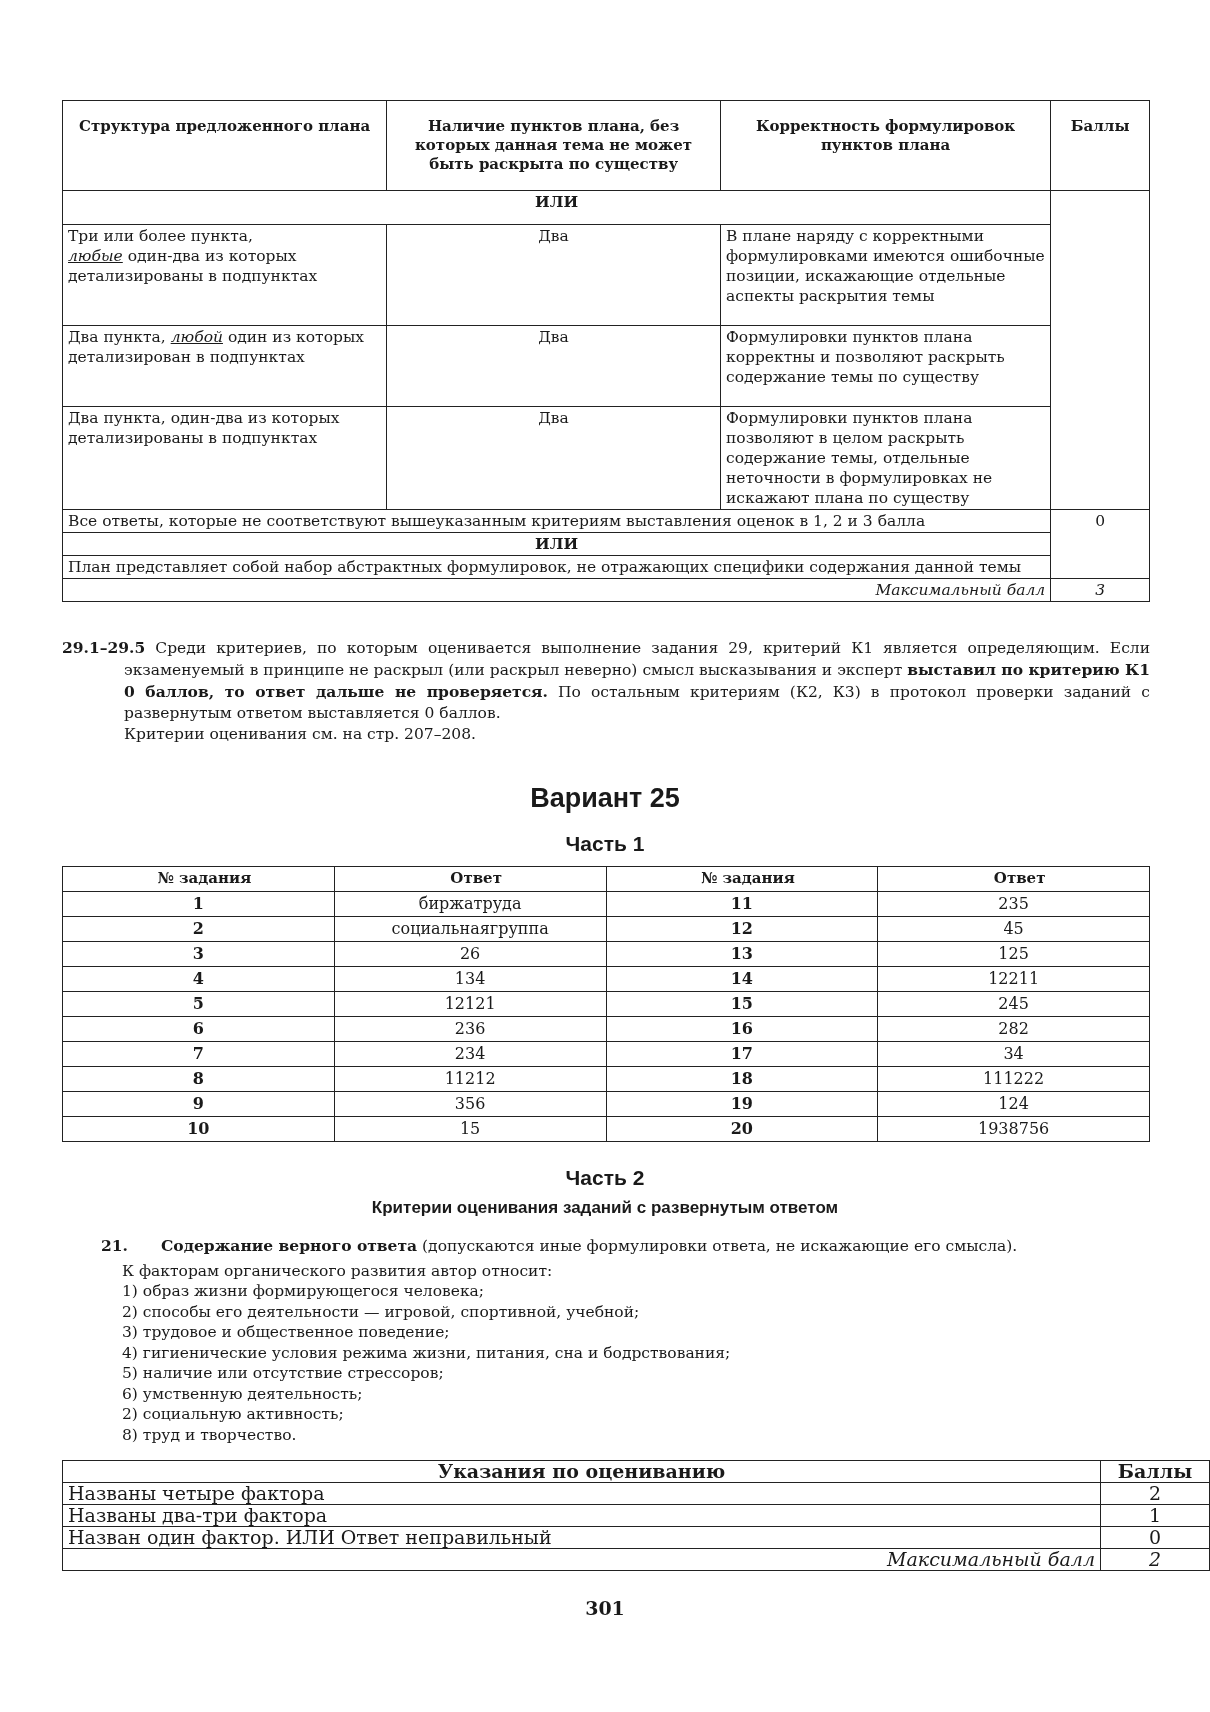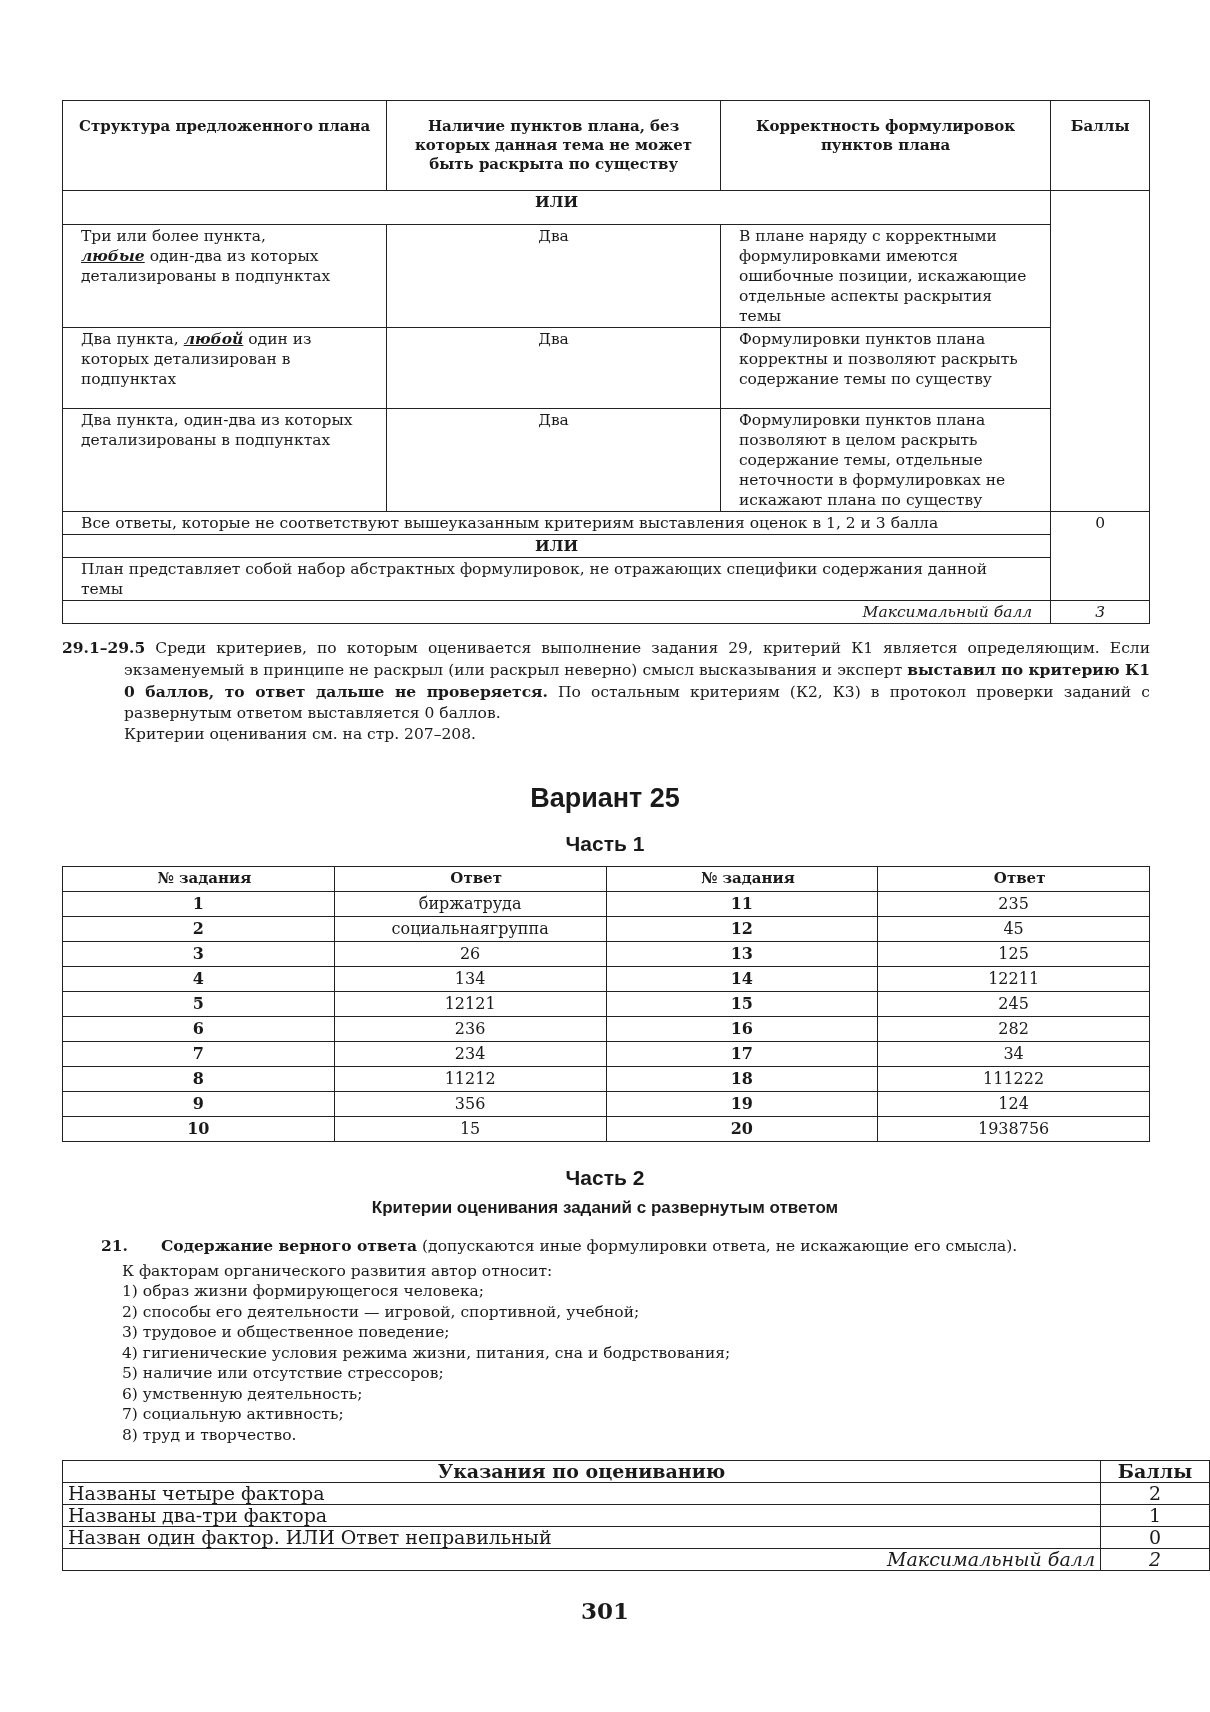--- a/index.html
+++ b/index.html
@@ -4,25 +4,25 @@
 <style>
   html, body { margin:0; padding:0; background:#ffffff; }
   body { width:1210px; height:1712px; position:relative; overflow:hidden;
          font-family:"DejaVu Serif","Liberation Serif",serif; color:#1a1a1a; }
   table { border-collapse:collapse; }
   td, th { border:1.5px solid #222; vertical-align:top; }
 
   
   #crit { position:absolute; left:62px; top:100px; width:1088px; font-size:15.5px; line-height:20px; }
   #crit th { font-weight:bold; text-align:center; font-size:15px; line-height:19px; padding:16px 4px; }
-  #crit td { padding:1px 18px;margin-left:40px; }
+  #crit td { padding:1px 5px;margin-left:40px; }
   #crit .c1 { width:316px; } #crit .c2 { width:326px;text-align:center; } #crit .c3 { width:322px; } #crit .c4 { width:90px; }
   #crit .ili { text-align:center; font-weight:bold; }
   #crit .center { text-align:center; }
-  #crit u i { font-style:italic;font-weight:bold; }
+  #crit u i { font-style:italic; }
   #crit .maxlabel { text-align:right; font-style:italic; }
 
   
   .note { position:absolute; left:62px; width:1088px; font-size:15.5px; line-height:21px; }
   .note .hang { padding-left:62px; text-indent:-62px; text-align:justify; }
   .note b { font-weight:bold; }
 
   .title { position:absolute; left:0; width:1210px; text-align:center; font-family:"Liberation Sans","DejaVu Sans",sans-serif; font-weight:bold; }
 
   
@@ -37,21 +37,21 @@
   #t21 .num { display:inline-block; width:60px; font-weight:bold;margin-left:39px; }
   #t21 .indent { padding-left:60px; }
 
   
   #grade { position:absolute; left:62px; top:1460px; width:1148px; font-size:19px;padding-left:17px; }
   #grade th, #grade td { padding:0 5px; height:21px; line-height:20px; }
   #grade th { font-weight:bold; text-align:center; }
   #grade td.pts { text-align:center; width:98px; }
   #grade .maxlabel { text-align:right; font-style:italic; }
 
-  #pageno { position:absolute; left:0; width:1210px; top:1597px; text-align:center; font-size:23px; font-weight:bold; }
+  #pageno { position:absolute; left:0; width:1210px; top:1597px; text-align:center; font-size:19px; font-weight:bold; }
 </style>
 </head>
 <body>
 
 <table id="crit">
   <tbody>
       <tr>
     <th class="c1">Структура предложенного плана</th>
     <th class="c2">Наличие пунктов плана, без которых данная тема не может быть раскрыта по существу</th>
     <th class="c3">Корректность формулировок пунктов плана</th>
@@ -196,21 +196,21 @@
     <span>(допускаются иные формулировки ответа, не искажающие его смысла).</span>
   </div>
   <div class="indent" style="margin-top:4px;">К факторам органического развития автор относит:</div>
   <div class="indent" id="t21-items">
       <div>1) образ жизни формирующегося человека;</div>
       <div>2) способы его деятельности — игровой, спортивной, учебной;</div>
       <div>3) трудовое и общественное поведение;</div>
       <div>4) гигиенические условия режима жизни, питания, сна и бодрствования;</div>
       <div>5) наличие или отсутствие стрессоров;</div>
       <div>6) умственную деятельность;</div>
-      <div>7) социальную активность;</div>
+      <div>2) социальную активность;</div>
       <div>8) труд и творчество.</div>
     </div>
 </div>
 
 <table id="grade">
   <tbody>
       <tr>
     <th>Указания по оцениванию</th>
     <th class="pts">Баллы</th>
   </tr>

